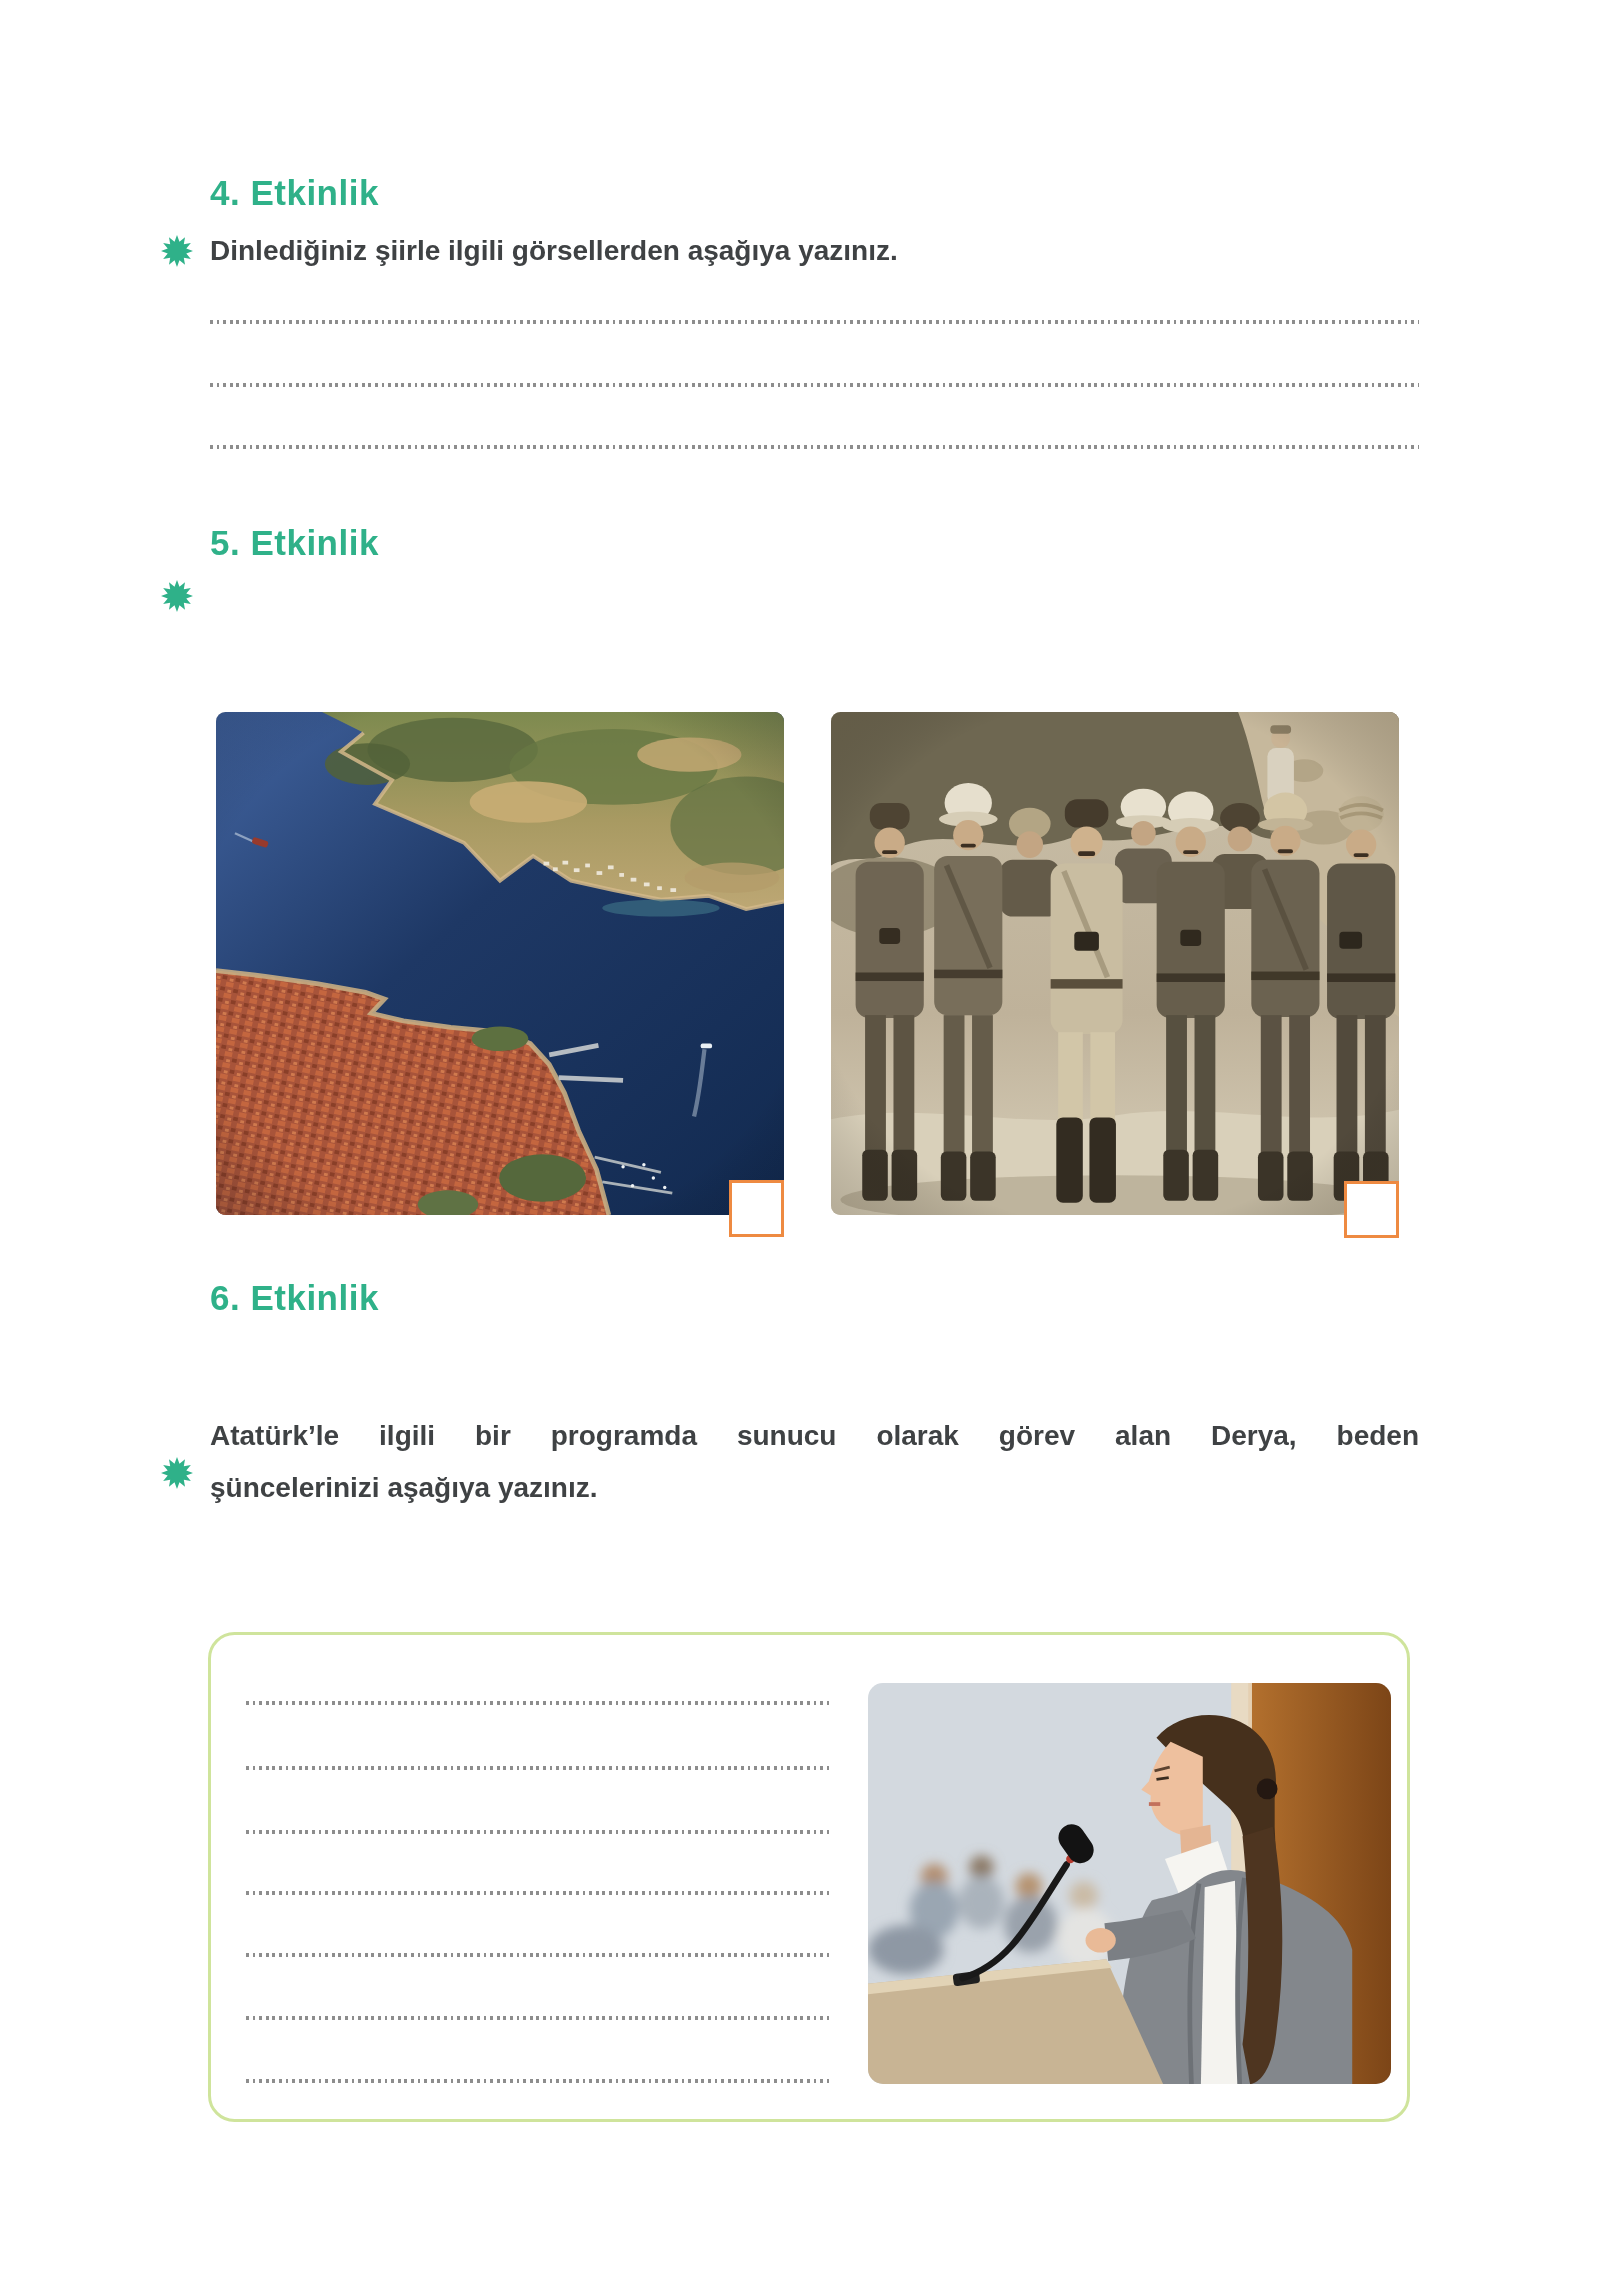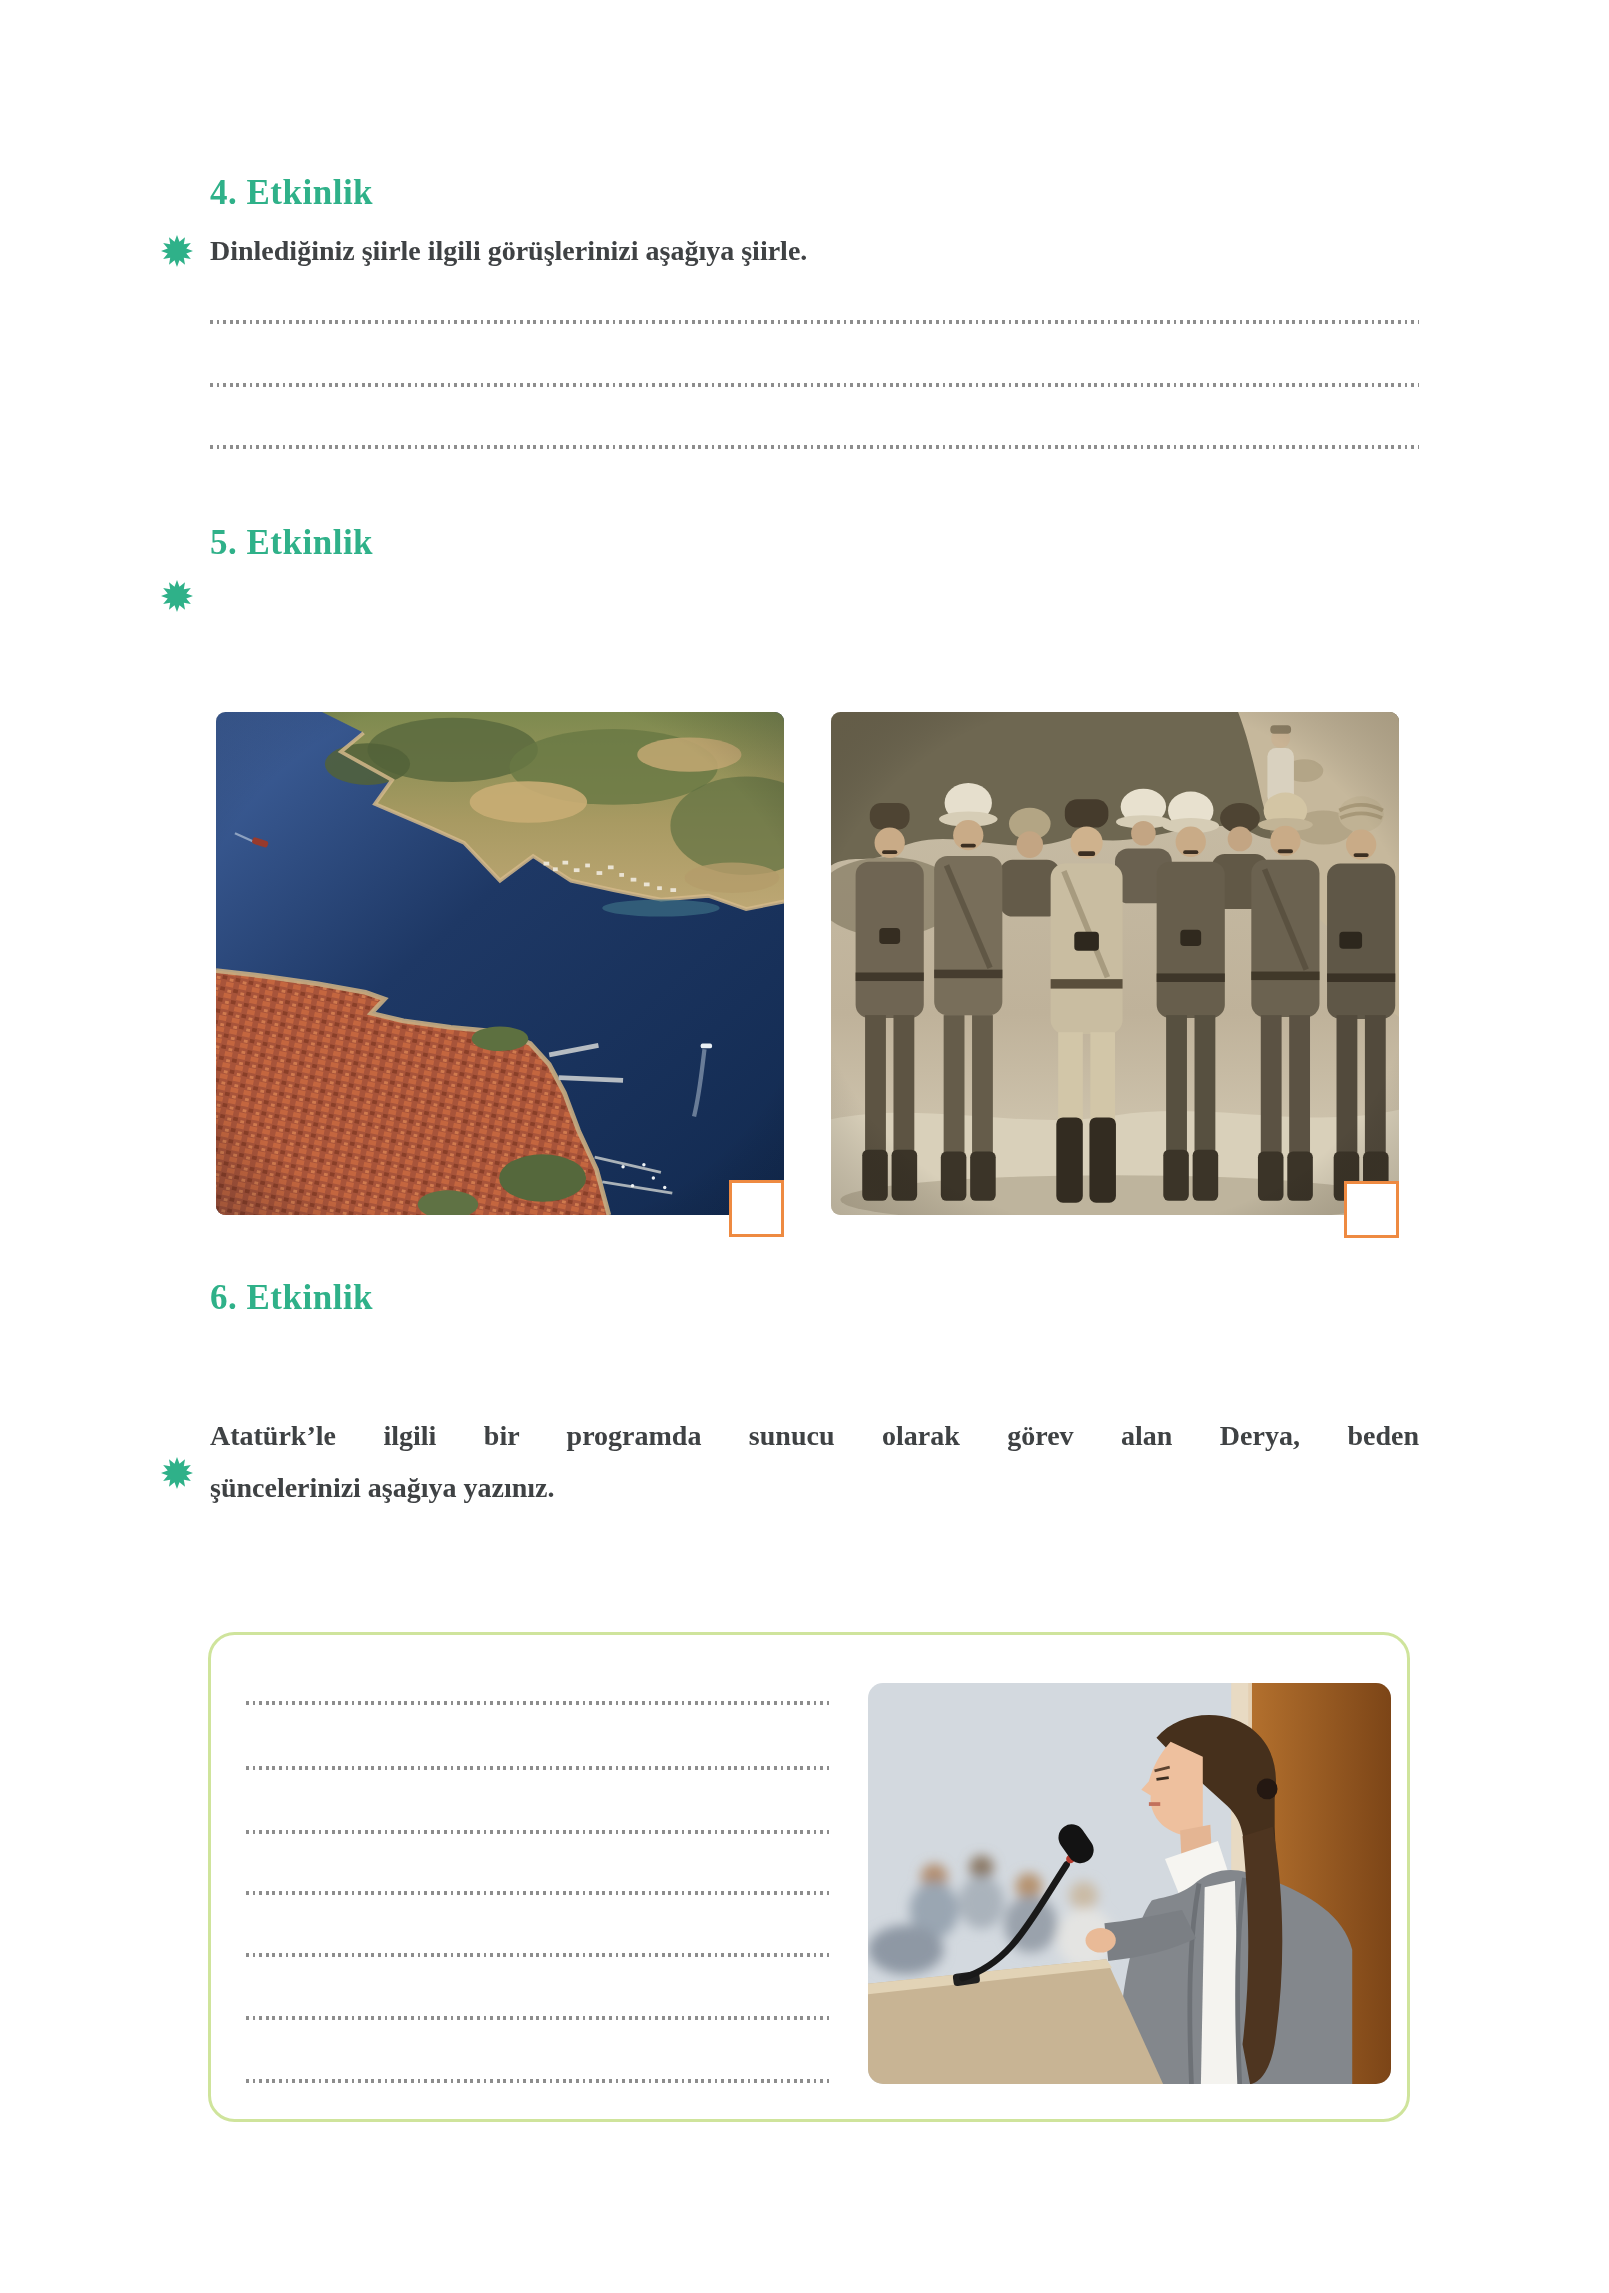--- a/index.html
+++ b/index.html
@@ -1,18 +1,18 @@
 <!DOCTYPE html>
 <html lang="tr" style="font-size:15px"><head>
 <meta charset="utf-8">
 <style>
   html,body{margin:0;padding:0;background:#ffffff;}
   .page{
     position:relative; width:1610px; height:2294px; background:#ffffff;
-    font-family:Liberation Serif, serif; overflow:hidden;
+    font-family:Liberation Sans, sans-serif; overflow:hidden;
   }
   .heading{
     position:absolute; left:210px; margin:0;
     font-size:35px; font-weight:700; color:#2fb189; letter-spacing:0.5px;
   }
   .bullet-star{ position:absolute; width:32px; height:32px; }
   .bullet-text{
     position:absolute; left:210px; width:1209px; margin:0;
     font-size:28px; font-weight:700; color:#3f4244; line-height:52px;
   }
@@ -53,21 +53,21 @@
 </head>
 <body>
 
 <div class="page">
 
   <h2 class="heading" style="top:173px;">4. Etkinlik</h2>
 
   <svg class="bullet-star" style="left:161px; top:235px;" viewBox="0 0 40 40">
     <polygon fill="#2fb189" points="40,20 31.6,23.1 37.3,30 28.5,28.5 30,37.3 23.1,31.6 20,40 16.9,31.6 10,37.3 11.5,28.5 2.7,30 8.4,23.1 0,20 8.4,16.9 2.7,10 11.5,11.5 10,2.7 16.9,8.4 20,0 23.1,8.4 30,2.7 28.5,11.5 37.3,10 31.6,16.9"></polygon>
   </svg>
-  <p class="bullet-text" style="top:225px;">Dinlediğiniz şiirle ilgili görüşlerinizi aşağıya şiirle.</p>
+  <p class="bullet-text" style="top:225px;">Dinlediğiniz şiirle ilgili görsellerden aşağıya yazınız.</p>
 
   <div class="dotline" style="left:210px; top:320px; width:1209px;"></div>
   <div class="dotline" style="left:210px; top:383px; width:1209px;"></div>
   <div class="dotline" style="left:210px; top:445px; width:1209px;"></div>
 
   <h2 class="heading" style="top:523px;">5. Etkinlik</h2>
 
   <svg class="bullet-star" style="left:161px; top:580px;" viewBox="0 0 40 40">
     <polygon fill="#2fb189" points="40,20 31.6,23.1 37.3,30 28.5,28.5 30,37.3 23.1,31.6 20,40 16.9,31.6 10,37.3 11.5,28.5 2.7,30 8.4,23.1 0,20 8.4,16.9 2.7,10 11.5,11.5 10,2.7 16.9,8.4 20,0 23.1,8.4 30,2.7 28.5,11.5 37.3,10 31.6,16.9"></polygon>
   </svg>

